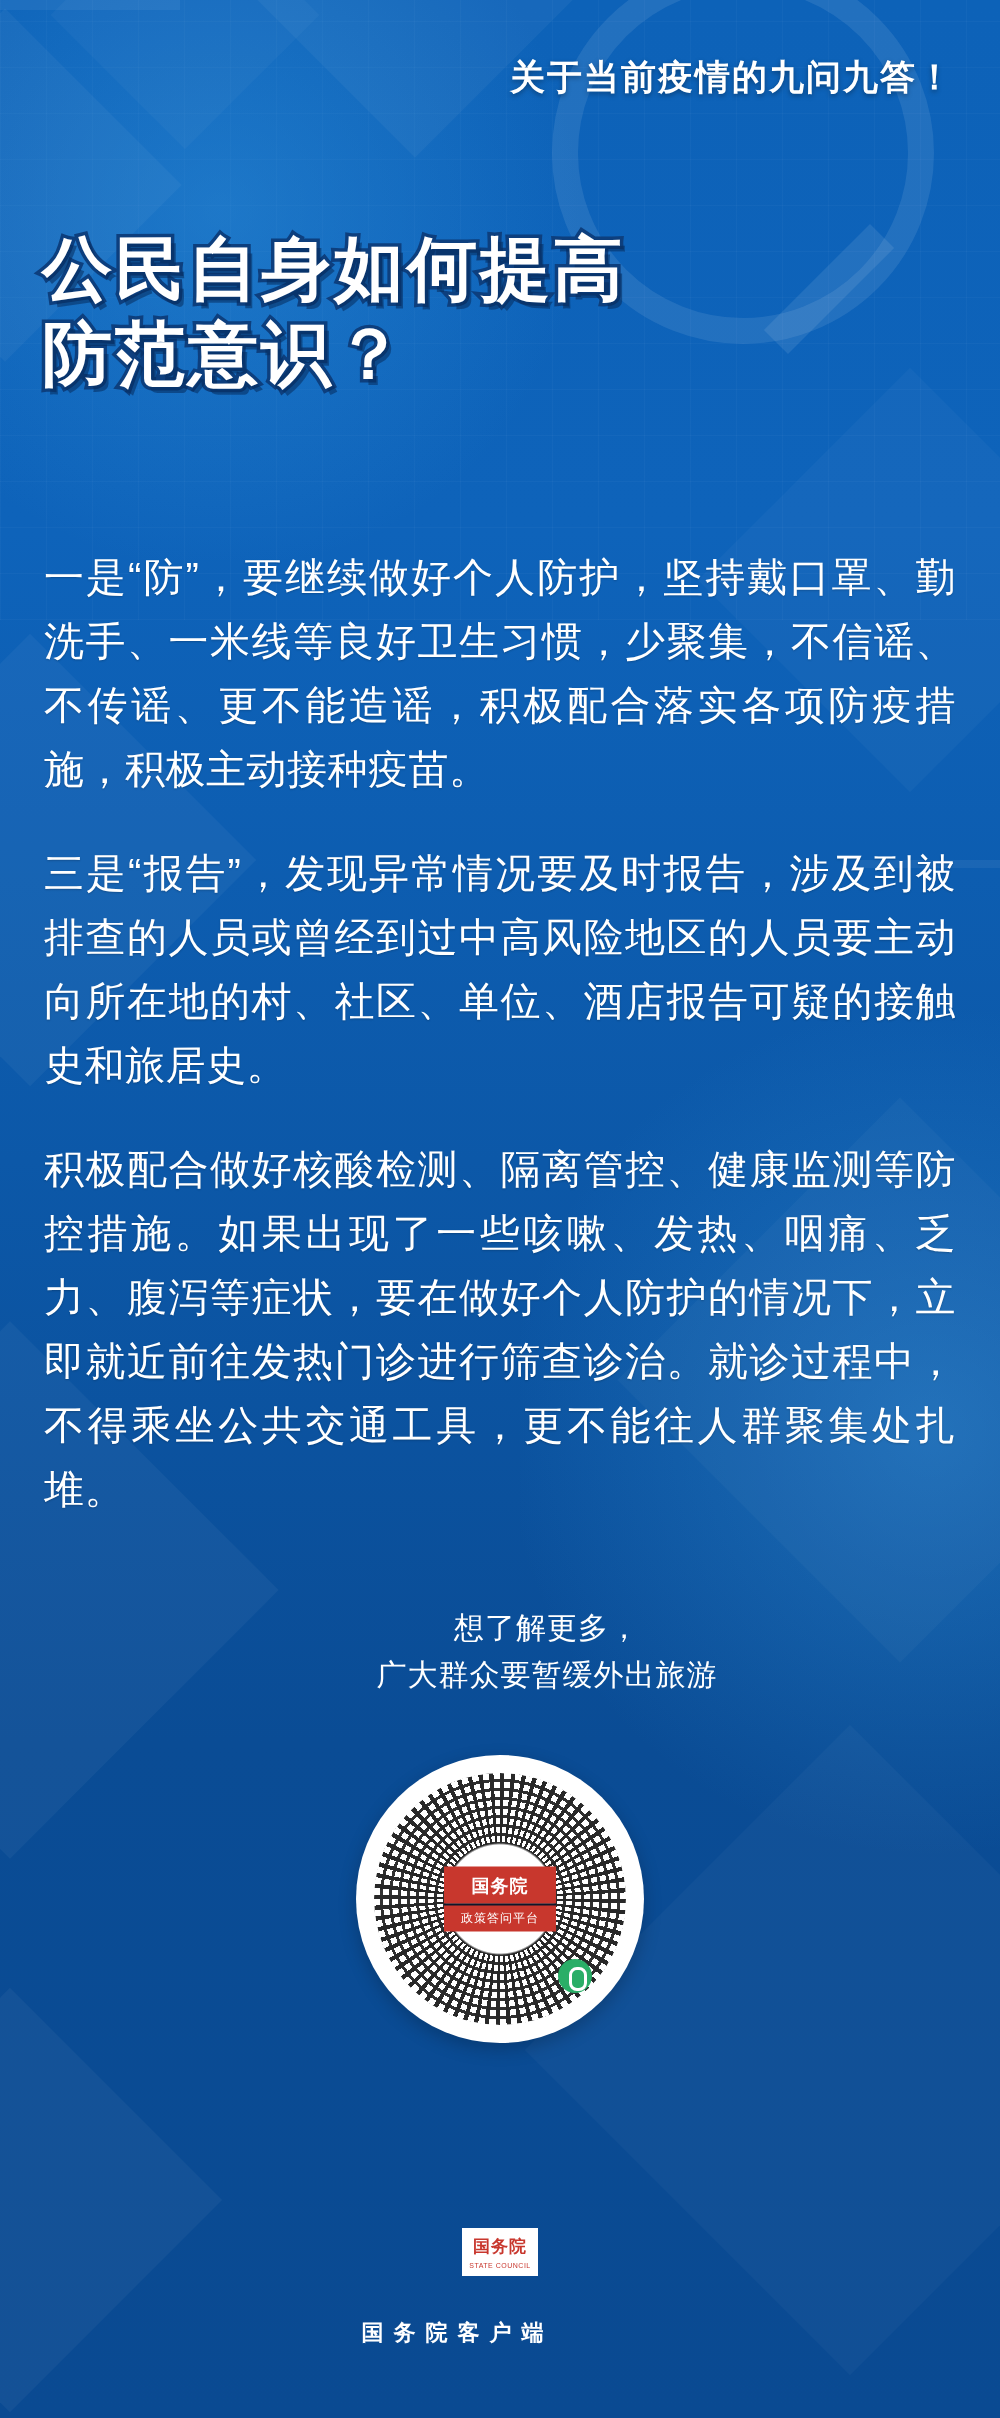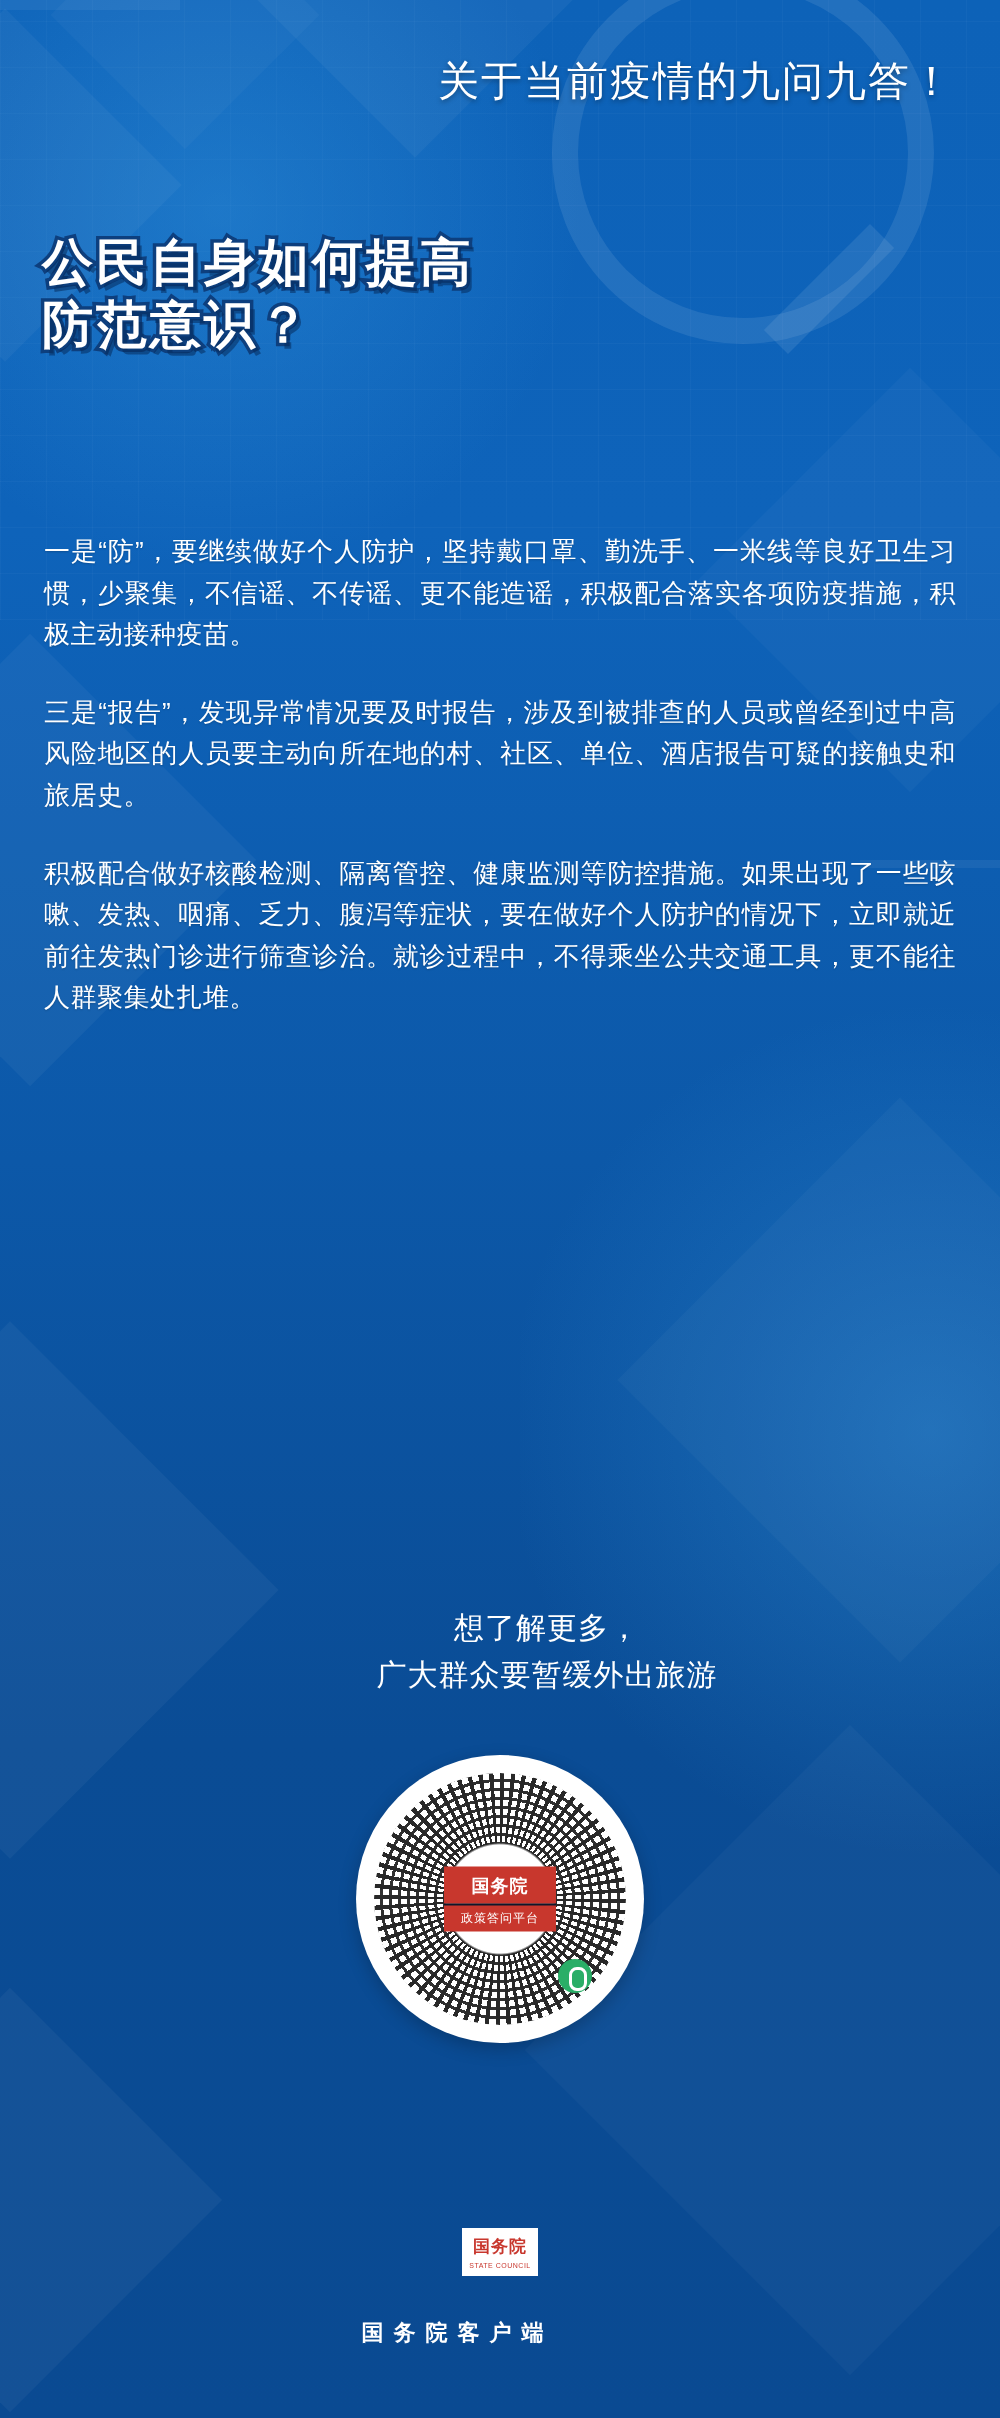--- a/index.html
+++ b/index.html
@@ -64,54 +64,55 @@
     background: radial-gradient(circle at 50% 50%, rgba(60,160,230,0.35), rgba(60,160,230,0) 70%);
   }
 
   
   .header {
     position: absolute;
     top: 54px;
     right: 46px;
     text-align: center;
     color: #ffffff;
-    font-size: 41px;
-    font-weight: normal;
+    font-size: 35px;
+    font-weight: bold;
     letter-spacing: 2px;
     text-shadow: 0 2px 5px rgba(0,0,0,0.35);
   }
 
   
   .title-wrap {
     position: absolute;
     top: 232px;
     left: 42px;
     width: 820px;
   }
   .title-line {
-    font-size: 51px;
+    font-size: 70px;
     font-weight: bold;
     line-height: 1.22;
     color: #ffffff;
     letter-spacing: 3px;
     -webkit-text-stroke: 7px #0d3f7e;
     paint-order: stroke fill;
     text-shadow: 5px 6px 0 rgba(6,44,92,0.55);
+    font-family: Liberation Mono, monospace;
   }
 
   
   .body-wrap {
     position: absolute;
     top: 505px;
     left: 44px;
     width: 912px;
   }
   .para {
     color: #ffffff;
-    font-size: 26px;
+    font-size: 40px;
     line-height: 1.60;
     letter-spacing: 0.5px;
     margin-bottom: 36px;
     text-align: justify;
     text-shadow: 0 1px 2px rgba(0,0,0,0.20);
   }
 
   
   .cta {
     position: absolute;

